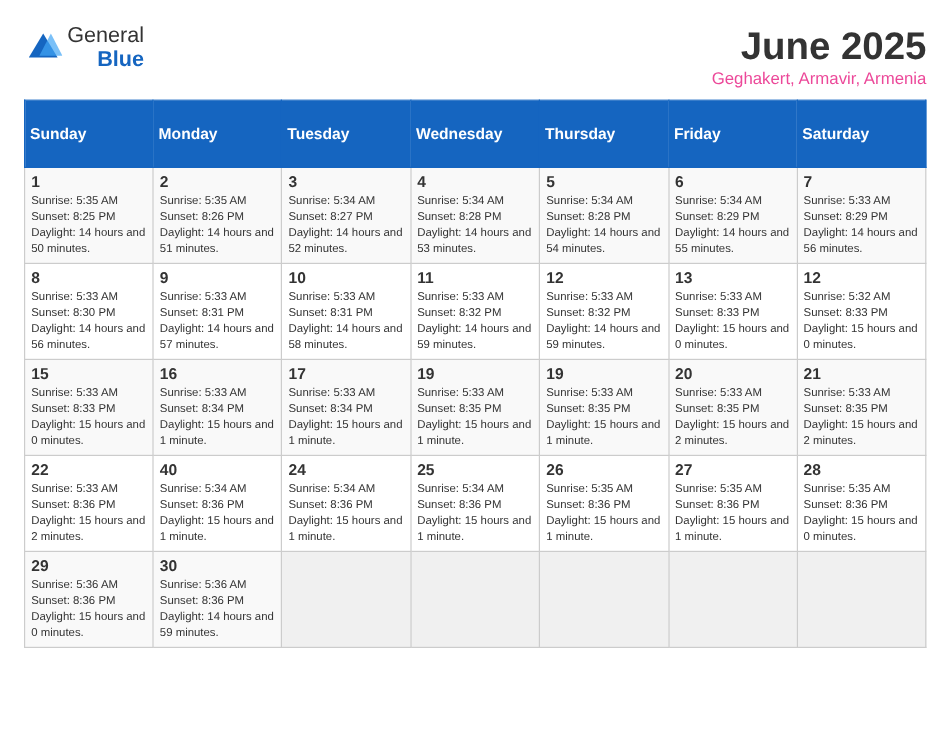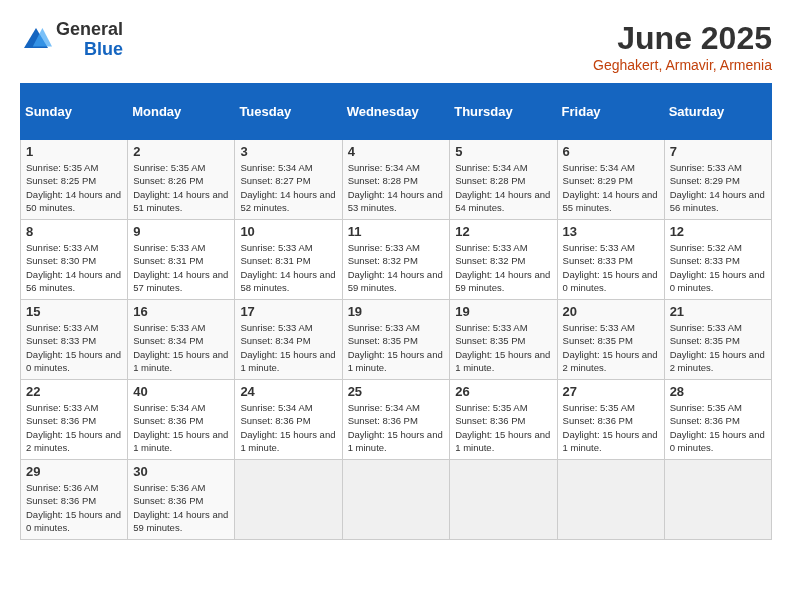--- a/index.html
+++ b/index.html
@@ -21,21 +21,21 @@
       align-items: center;
       gap: 4px;
     }
     .logo-text {
       display: flex;
       flex-direction: column;
       line-height: 1.1;
     }
     .logo-general {
       font-size: 18px;
-      font-weight: bold;
+      font-weight: normal;
       color: #333;
     }
     .logo-blue {
       font-size: 18px;
       font-weight: bold;
       color: #1565C0;
       text-align: right;
     }
     .logo-icon {
       width: 32px;
@@ -45,21 +45,21 @@
       text-align: right;
       margin-left: 12px;
     }
     .month-title {
       font-size: 32px;
       font-weight: bold;
       color: #333;
     }
     .location {
       font-size: 14px;
-      color: #c2410c;
+      color: #ec4899;
     }
     .calendar {
       width: 100%;
       border-collapse: collapse;
       border: 1px solid #ccc;
     }
     .calendar th {
       background-color: #1565C0;
       color: #fff;
       font-size: 13px;

